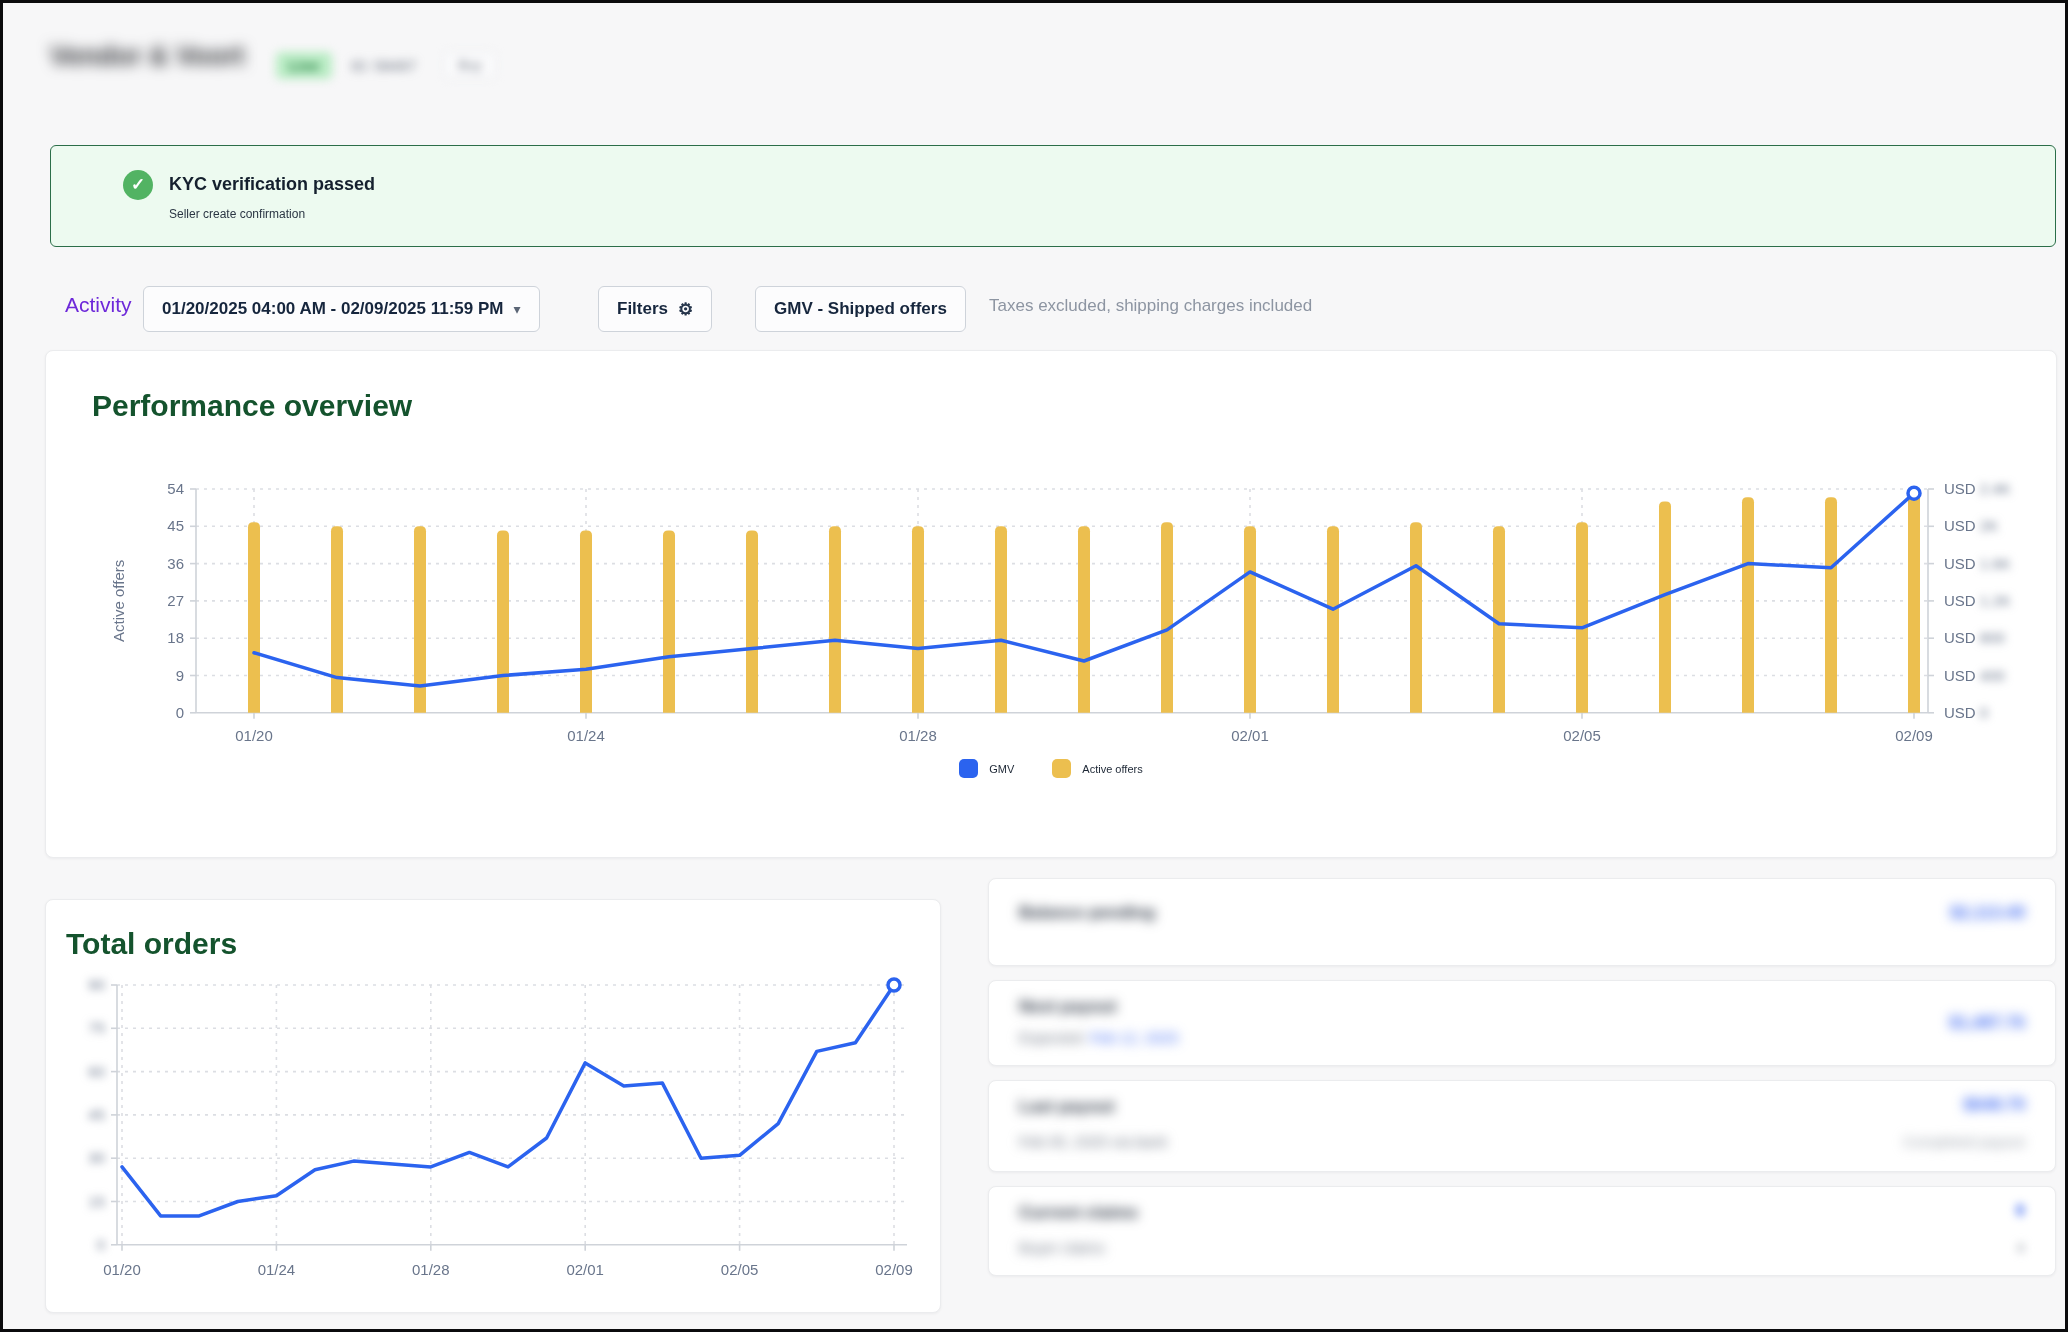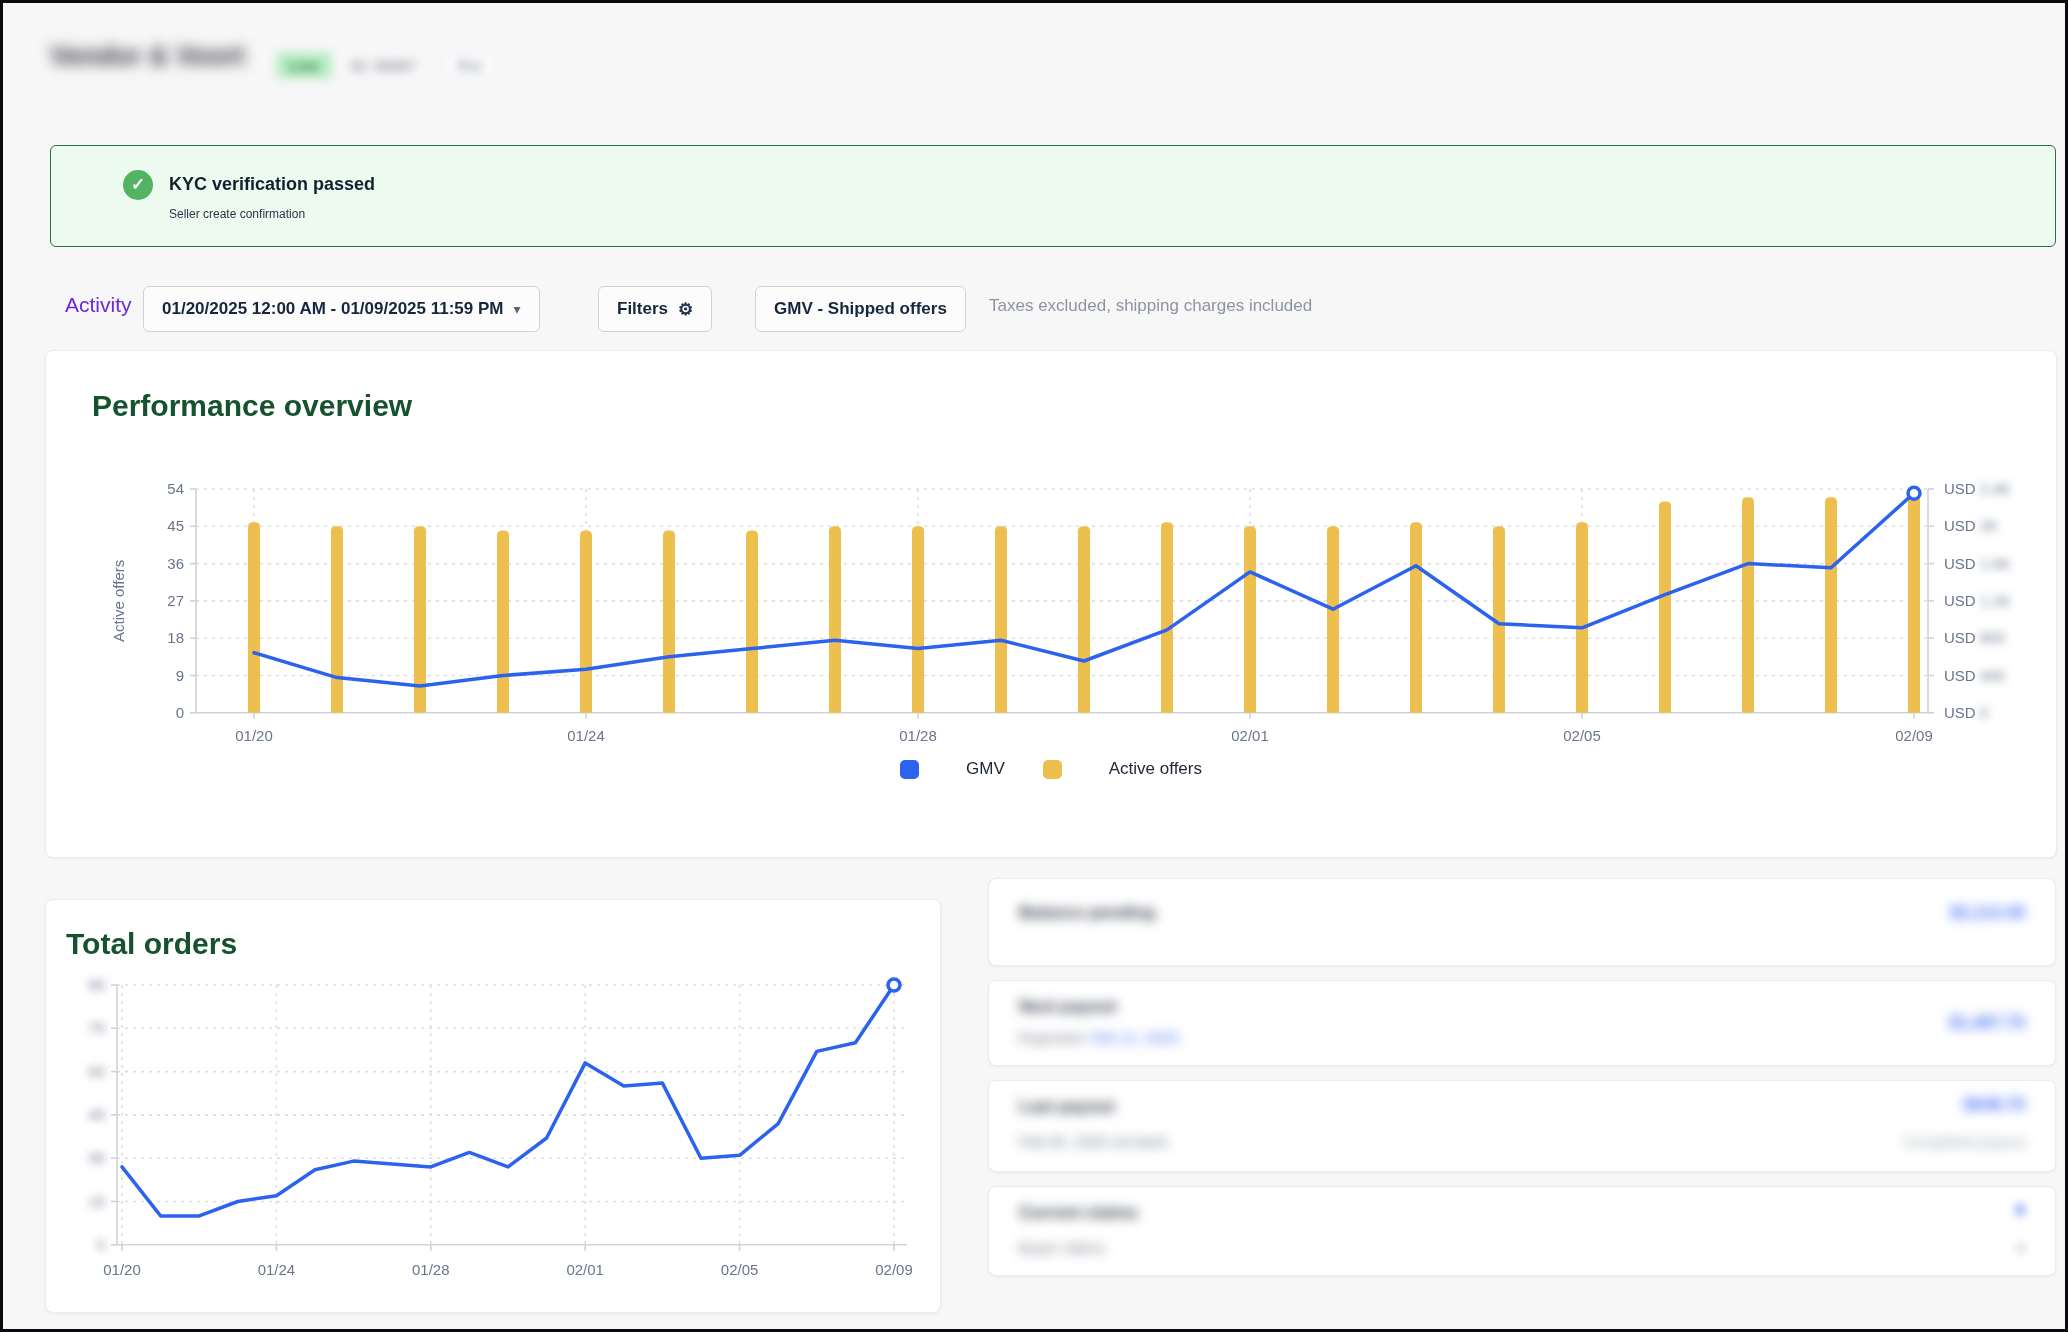--- a/index.html
+++ b/index.html
@@ -44,21 +44,21 @@
     box-shadow:0 1px 3px rgba(16,24,40,.05); }
   .card-title { position:absolute; font-size:30px; font-weight:bold; color:#14532d; }
 
   #perf-card { left:42px; top:347px; width:2012px; height:508px; }
   #perf-card .card-title { left:46px; top:38px; }
   #perf-svg { position:absolute; left:60px; top:93px; }
 
   .legend { position:absolute; left:0; top:408px; width:100%; display:flex; justify-content:center; gap:38px; }
   .legend-item { display:flex; align-items:center; gap:11px; cursor:pointer; }
   .legend-swatch { width:19px; height:19px; border-radius:5px; }
-  .legend-label { font-size:17px; color:#1c2634;margin-left:36px; }
+  .legend-label { font-size:11px; color:#1c2634; }
 
   #orders-card { left:42px; top:896px; width:896px; height:414px; }
   #orders-card .card-title { left:20px; top:27px; }
   #orders-svg { position:absolute; left:16px; top:57px; }
 
   
   .sumcard { left:985px; width:1068px; }
   .sum-label { position:absolute; left:30px; font-size:17px; font-weight:bold; color:#2a3342; }
   .sum-sub { position:absolute; left:30px; font-size:15px; color:#6a7280; }
   .sum-sub .lnk { color:#3f6af2; }
@@ -76,21 +76,21 @@
   <div class="hdr-pill blur5">Buy</div>
 
   <div class="kyc">
     <div class="kyc-check">✓</div>
     <div class="kyc-title">KYC verification passed</div>
     <div class="kyc-sub">Seller create confirmation</div>
   </div>
 
   <div class="act-label">Activity</div>
   <button class="btn" style="left:140px;">
-    <span>01/20/2025 12:00 AM - 01/09/2025 11:59 PM</span>
+    <span>01/20/2025 04:00 AM - 02/09/2025 11:59 PM</span>
     <span class="chev">▾</span>
   </button>
   <button class="btn" style="left:595px;justify-content:flex-end;">
     <span>Filters</span>
     <span class="gear">⚙</span>
   </button>
   <button class="btn" style="left:752px;">
     <span>GMV - Shipped offers</span>
   </button>
   <div class="act-note">Taxes excluded, shipping charges included</div>

